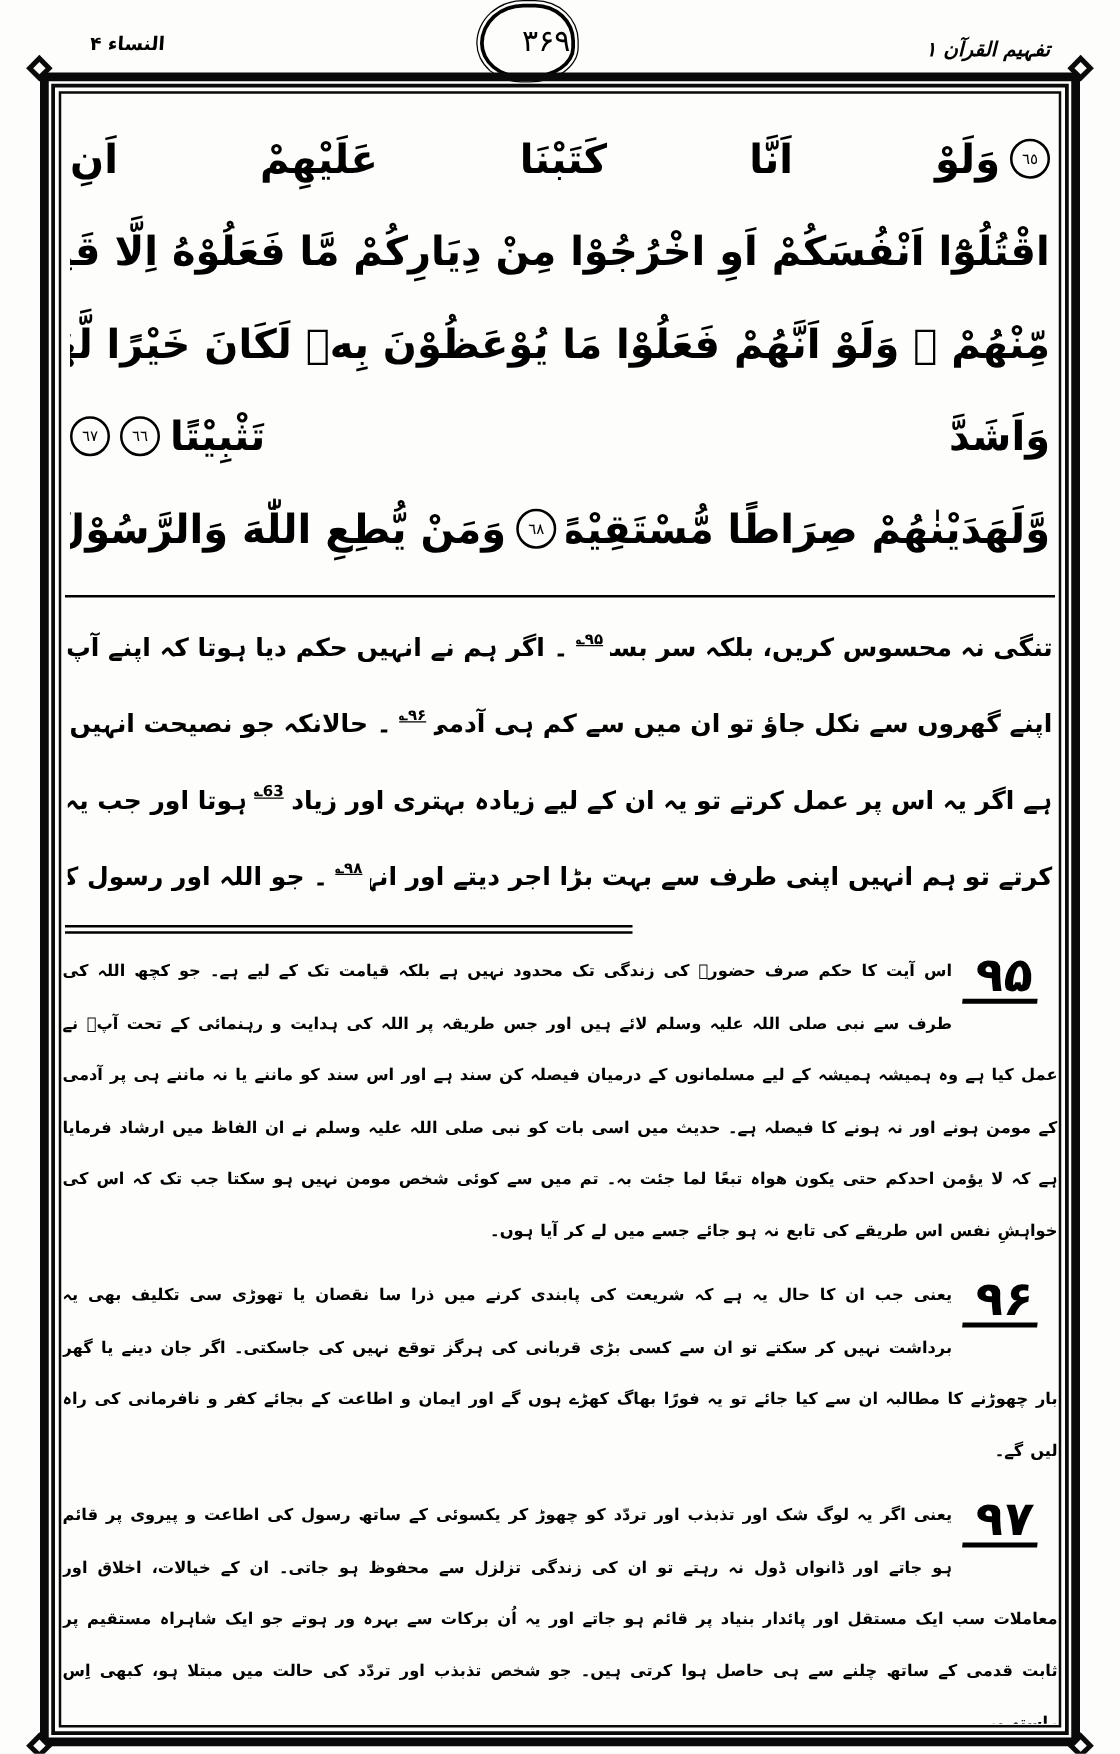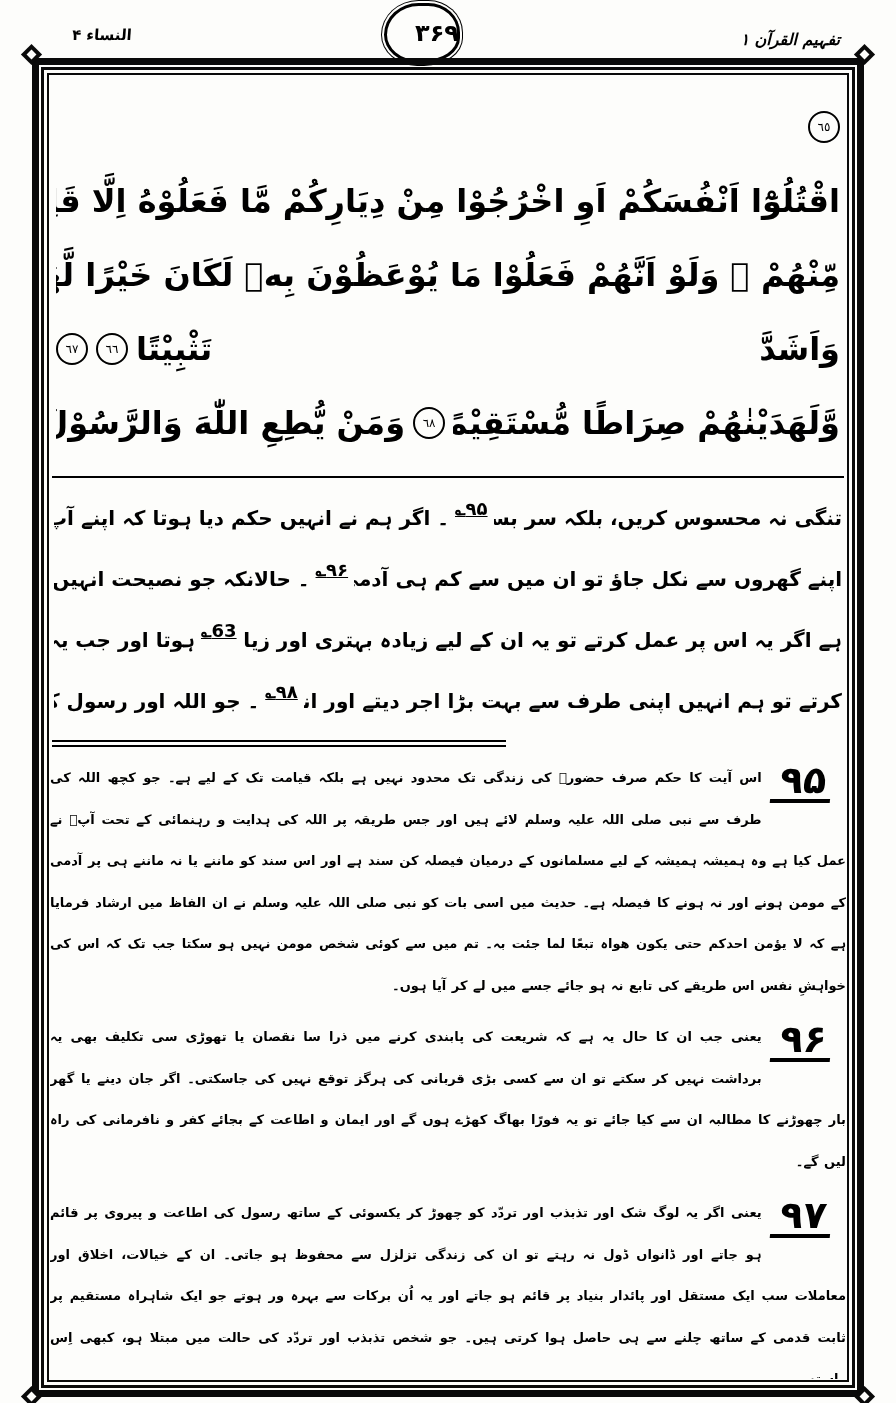--- a/index.html
+++ b/index.html
@@ -18,21 +18,21 @@
     position:absolute; top:30px; right:56px; direction:rtl;
     font-size:16px; font-weight:bold; font-style:italic;
   }
   .medallion {
     position:absolute; top:3px; left:384px; width:76px; height:60px;
     border:3px solid #000; border-radius:50% 46% 52% 48% / 58% 54% 46% 52%;
     box-shadow:0 0 0 2px #fdfdfb, 0 0 0 3px #000;
     display:flex; align-items:center; justify-content:center;
     background:#fdfdfb;
   }
-  .medallion .num { font-size:24px; font-weight:bold; letter-spacing:2px;margin-left:30px; }
+  .medallion .num { font-size:24px; font-weight:normal; letter-spacing:2px;margin-left:30px; }
 
   
   .frame {
     position:absolute; top:58px; left:32px; right:32px; bottom:6px;
     border:7px solid #0a0a0a;
   }
   .f1 { position:absolute; inset:2px; border:3px solid #0a0a0a; }
   .f2 { position:absolute; inset:3px; border:2px solid #0a0a0a; }
   .corner {
     position:absolute; width:15px; height:15px; background:#0a0a0a;
@@ -72,21 +72,21 @@
   
   .trans { padding:6px 4px 0 4px; }
   .tline {
     direction:rtl; font-weight:bold; font-size:20px; line-height:61px;
     height:61px; white-space:nowrap; display:flex; align-items:baseline;
     gap:6px; overflow:hidden;
   }
   .tline .seg { flex:1 1 auto; text-align:justify; text-align-last:justify; overflow:hidden; }
   .tline .seg.tail { flex:2 1 auto; }
   .fn-mark {
-    flex:0 0 auto; font-size:18px; font-weight:bold;
+    flex:0 0 auto; font-size:12px; font-weight:bold;
     position:relative; top:-10px; text-decoration:underline;
   }
 
   .divider2 {
     width:57%; height:7px; margin:8px auto 10px 2px;
     border-top:2.5px solid #000; border-bottom:2.5px solid #000;
   }
 
   
   .footnote { direction:rtl; margin-bottom:10px; }
@@ -119,20 +119,21 @@
   <div class="corner tl"></div>
   <div class="corner tr"></div>
   <div class="corner bl"></div>
   <div class="corner br"></div>
 
   <div class="content">
 
     <div class="quran">
       <div class="qline">
         <span class="verse-circle">٦٥</span>
+        <span class="seg">وَلَوْ اَنَّا كَتَبْنَا عَلَيْهِمْ اَنِ</span>
       </div>
       <div class="qline">
         <span class="seg solo">اقْتُلُوْٓا اَنْفُسَكُمْ اَوِ اخْرُجُوْا مِنْ دِيَارِكُمْ مَّا فَعَلُوْهُ اِلَّا قَلِيْلٌ</span>
       </div>
       <div class="qline">
         <span class="seg solo">مِّنْهُمْ ۚ وَلَوْ اَنَّهُمْ فَعَلُوْا مَا يُوْعَظُوْنَ بِهٖ لَكَانَ خَيْرًا لَّهُمْ</span>
       </div>
       <div class="qline">
         <span class="seg">وَاَشَدَّ تَثْبِيْتًا</span>
         <span class="verse-circle">٦٦</span>

